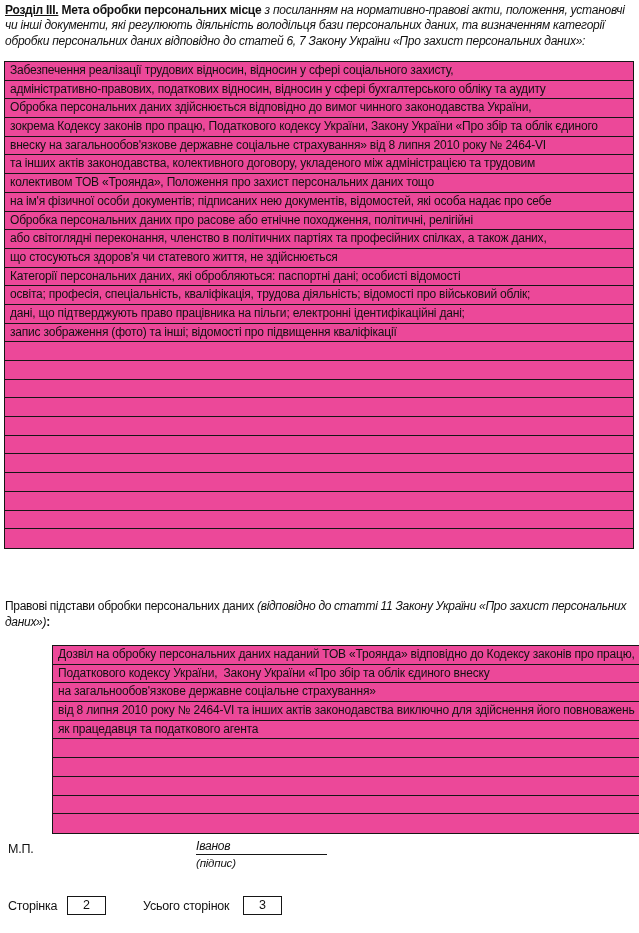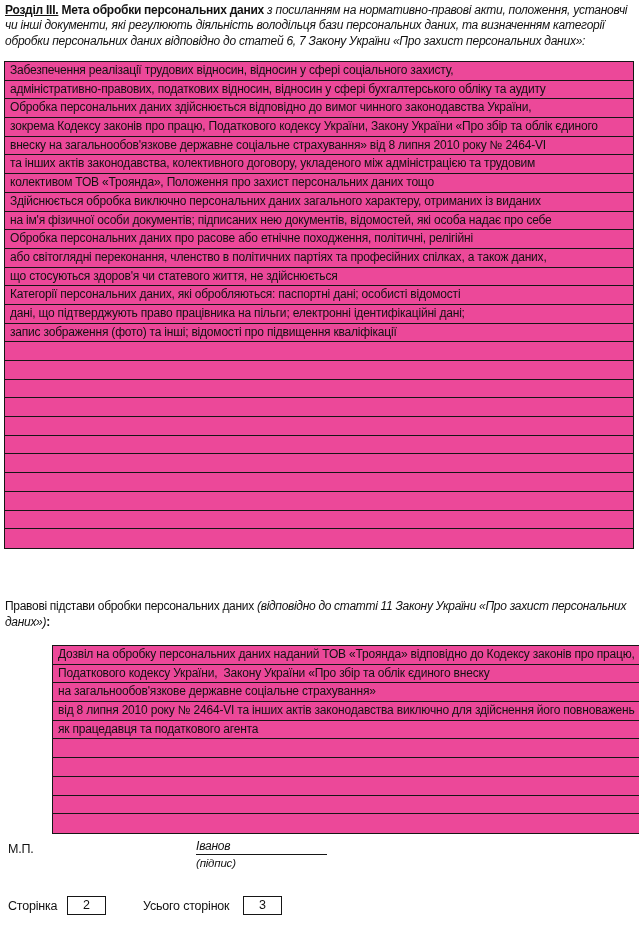--- a/index.html
+++ b/index.html
@@ -120,38 +120,38 @@
     font-size: 12.5px;
   }
   .fbox-page  { left: 59px; }
   .fbox-total { left: 235px; }
 </style>
 </head>
 <body>
 
 <div class="doc-title">
   <span class="b u">Розділ ІІІ.</span>
-  <span class="b">Мета обробки персональних даних</span>
+  <span class="b">Мета обробки персональних місце</span>
   <span class="i">з посиланням на нормативно-правові акти, положення, установчі чи інші документи, які регулюють діяльність володільця бази персональних даних, та визначенням категорії обробки персональних даних відповідно до статей 6, 7 Закону України «Про захист персональних даних»:</span>
 </div>
 
 <div class="doc-table table-purpose">
     <div class="doc-row">Забезпечення реалізації трудових відносин, відносин у сфері соціального захисту,</div>
     <div class="doc-row">адміністративно-правових, податкових відносин, відносин у сфері бухгалтерського обліку та аудиту</div>
     <div class="doc-row">Обробка персональних даних здійснюється відповідно до вимог чинного законодавства України,</div>
     <div class="doc-row">зокрема Кодексу законів про працю, Податкового кодексу України, Закону України «Про збір та облік єдиного</div>
     <div class="doc-row">внеску на загальнообов'язкове державне соціальне страхування» від 8 липня 2010 року № 2464-VI</div>
     <div class="doc-row">та інших актів законодавства, колективного договору, укладеного між адміністрацією та трудовим</div>
     <div class="doc-row">колективом ТОВ «Троянда», Положення про захист персональних даних тощо</div>
-    <div class="doc-row">Здійснюється обробка виключно персональних даних загального характеру, отриманих із виданих</div>
     <div class="doc-row">на ім'я фізичної особи документів; підписаних нею документів, відомостей, які особа надає про себе</div>
     <div class="doc-row">Обробка персональних даних про расове або етнічне походження, політичні, релігійні</div>
     <div class="doc-row">або світоглядні переконання, членство в політичних партіях та професійних спілках, а також даних,</div>
     <div class="doc-row">що стосуються здоров'я чи статевого життя, не здійснюється</div>
     <div class="doc-row">Категорії персональних даних, які обробляються: паспортні дані; особисті відомості</div>
+    <div class="doc-row">освіта; професія, спеціальність, кваліфікація, трудова діяльність; відомості про військовий облік;</div>
     <div class="doc-row">дані, що підтверджують право працівника на пільги; електронні ідентифікаційні дані;</div>
     <div class="doc-row">запис зображення (фото) та інші; відомості про підвищення кваліфікації</div>
     <div class="doc-row"></div>
     <div class="doc-row"></div>
     <div class="doc-row"></div>
     <div class="doc-row"></div>
     <div class="doc-row"></div>
     <div class="doc-row"></div>
     <div class="doc-row"></div>
     <div class="doc-row"></div>

